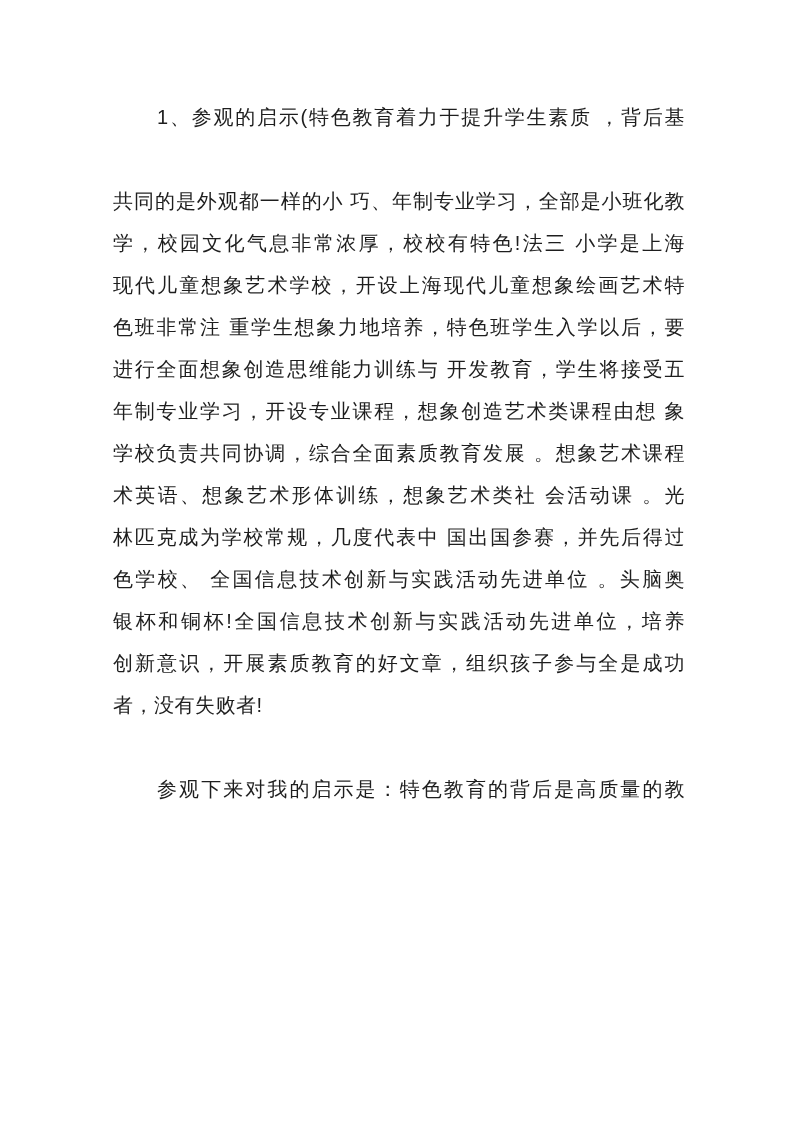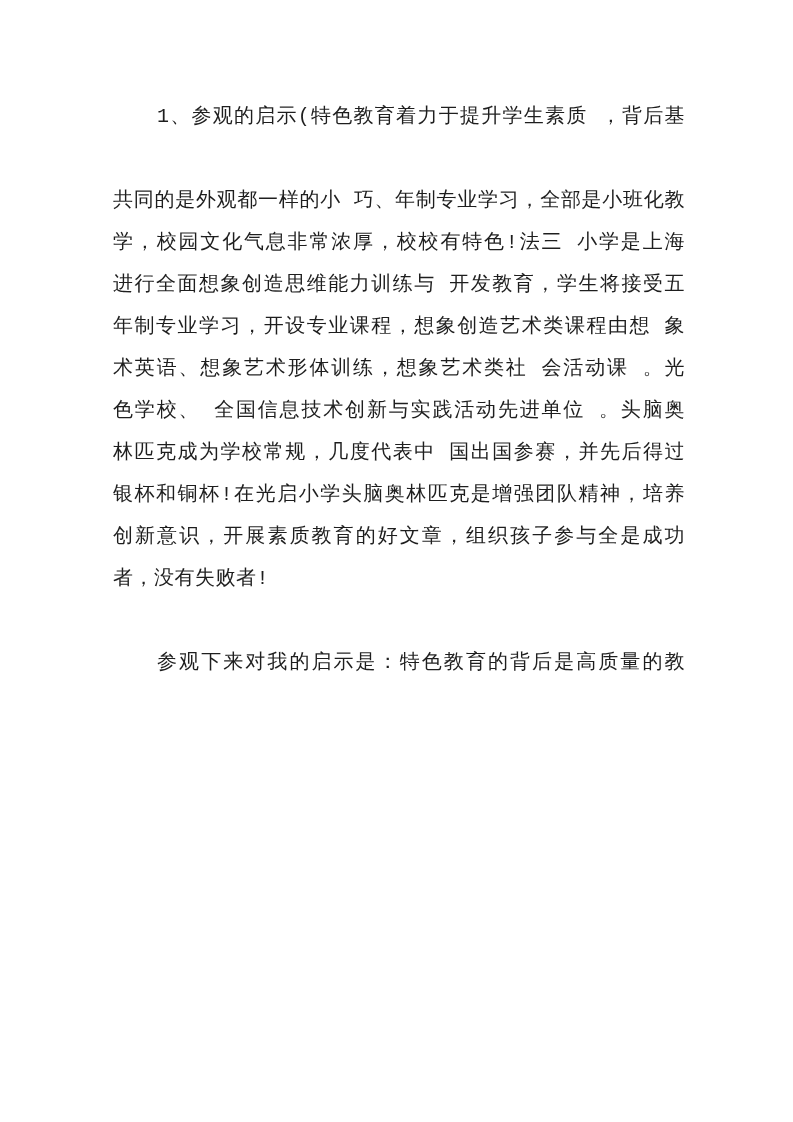--- a/index.html
+++ b/index.html
@@ -16,21 +16,21 @@
   .page {
     position: absolute;
     inset: 0;
     background: var(--page-bg, #ffffff);
   }
   .doc {
     position: absolute;
     left: 113px;
     top: 96px;
     width: 572px;
-    font-family: Liberation Mono, monospace;
+    font-family: Liberation Sans, sans-serif;
     font-size: 20px;
     line-height: 42px;
     color: var(--text-color, #1e1e1e);
     letter-spacing: 0.5px;
   }
   .para {
     margin: 0;
   }
   .para + .para {
     margin-top: 42px; 
@@ -54,26 +54,29 @@
 <div class="page">
   <div class="doc">
 
     <div class="para">
       <div class="line pi">1、参观的启示(特色教育着力于提升学生素质 ，背后基</div>
     </div>
 
     <div class="para">
       <div class="line">共同的是外观都一样的小 巧、年制专业学习，全部是小班化教</div>
       <div class="line">学，校园文化气息非常浓厚，校校有特色!法三 小学是上海</div>
+      <div class="line">现代儿童想象艺术学校，开设上海现代儿童想象绘画艺术特</div>
+      <div class="line">色班非常注 重学生想象力地培养，特色班学生入学以后，要</div>
       <div class="line">进行全面想象创造思维能力训练与 开发教育，学生将接受五</div>
       <div class="line">年制专业学习，开设专业课程，想象创造艺术类课程由想 象</div>
+      <div class="line">学校负责共同协调，综合全面素质教育发展 。想象艺术课程</div>
       <div class="line">术英语、想象艺术形体训练，想象艺术类社 会活动课 。光</div>
+      <div class="line">林匹克成为学校常规，几度代表中 国出国参赛，并先后得过</div>
       <div class="line">色学校、 全国信息技术创新与实践活动先进单位 。头脑奥</div>
-      <div class="line">林匹克成为学校常规，几度代表中 国出国参赛，并先后得过</div>
-      <div class="line">银杯和铜杯!在光启小学头脑奥林匹克是增强团队精神，培养</div>
+      <div class="line">银杯和铜杯!全国信息技术创新与实践活动先进单位，培养</div>
       <div class="line">创新意识，开展素质教育的好文章，组织孩子参与全是成功</div>
       <div class="line pe">者，没有失败者!</div>
     </div>
 
     <div class="para">
       <div class="line pi">参观下来对我的启示是：特色教育的背后是高质量的教</div>
     </div>
 
   </div>
 </div>

